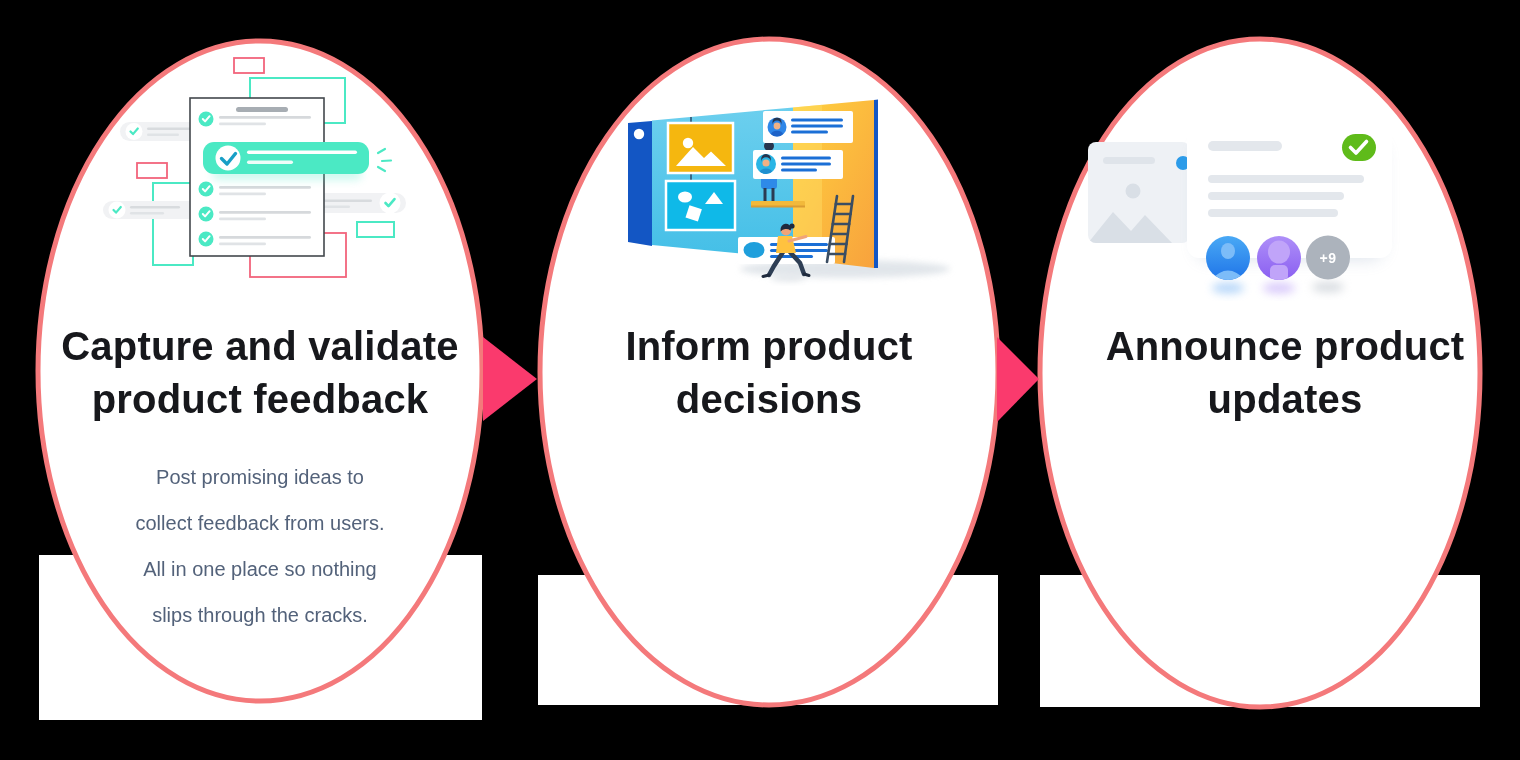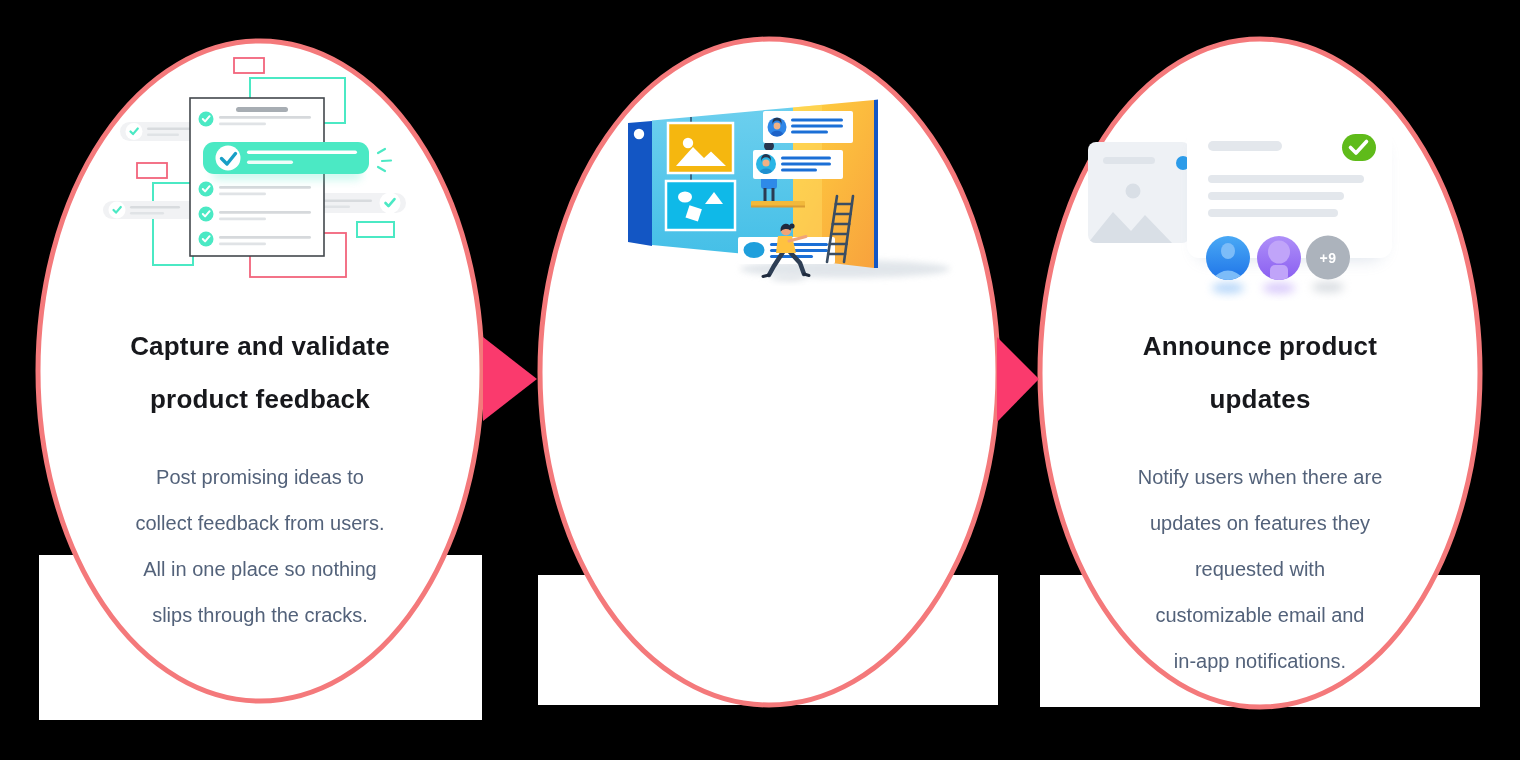--- a/index.html
+++ b/index.html
@@ -2,25 +2,25 @@
 <html><head>
 <meta charset="utf-8">
 <style>
   html,body{margin:0;padding:0;background:#000;}
   #stage{
     position:relative;width:1520px;height:760px;overflow:hidden;
     background:#000;font-family:"Liberation Sans",sans-serif;
   }
   #scene{position:absolute;left:0;top:0;width:1520px;height:760px;display:block;}
   .card-text{position:absolute;top:302px;text-align:center;white-space:pre-line;}
-  .card-text h2{margin:0;font-size:26px;line-height:53px;font-weight:700;color:#17181c;letter-spacing:.2px;}
+  .card-text h2{margin:0;font-size:40px;line-height:53px;font-weight:700;color:#17181c;letter-spacing:.2px;}
   .card-text p{margin:10px 0 0;font-size:20px;line-height:46px;font-weight:400;color:#53627a;}
   .ct-1{left:40px;width:440px;}
   .ct-2{left:549px;width:440px;}
-  .ct-3{left:1040px;width:440px;}
+  .ct-3{left:1065px;width:440px;}
   .plus9{
     position:absolute;left:1306px;top:236px;width:44px;height:44px;
     line-height:44px;text-align:center;font-size:14px;font-weight:700;color:#fff;letter-spacing:.5px;
   }
 </style>
 </head>
 <body>
 
 <div id="stage">
 
@@ -299,26 +299,23 @@
 
 <div class="card-text ct-1">
   <h2>Capture and validate
 product feedback</h2>
   <p>Post promising ideas to
 collect feedback from users.
 All in one place so nothing
 slips through the cracks.</p>
 </div>
 <div class="card-text ct-2">
+  <h2>Inform product
+decisions</h2>
 </div>
 <div class="card-text ct-3">
   <h2>Announce product
 updates</h2>
-  <p>Notify users when there are
-updates on features they
-requested with
-customizable email and
-in-app notifications.</p>
 </div>
 
 <span class="plus9">+9</span>
 
 </div>
 
 </body></html>

